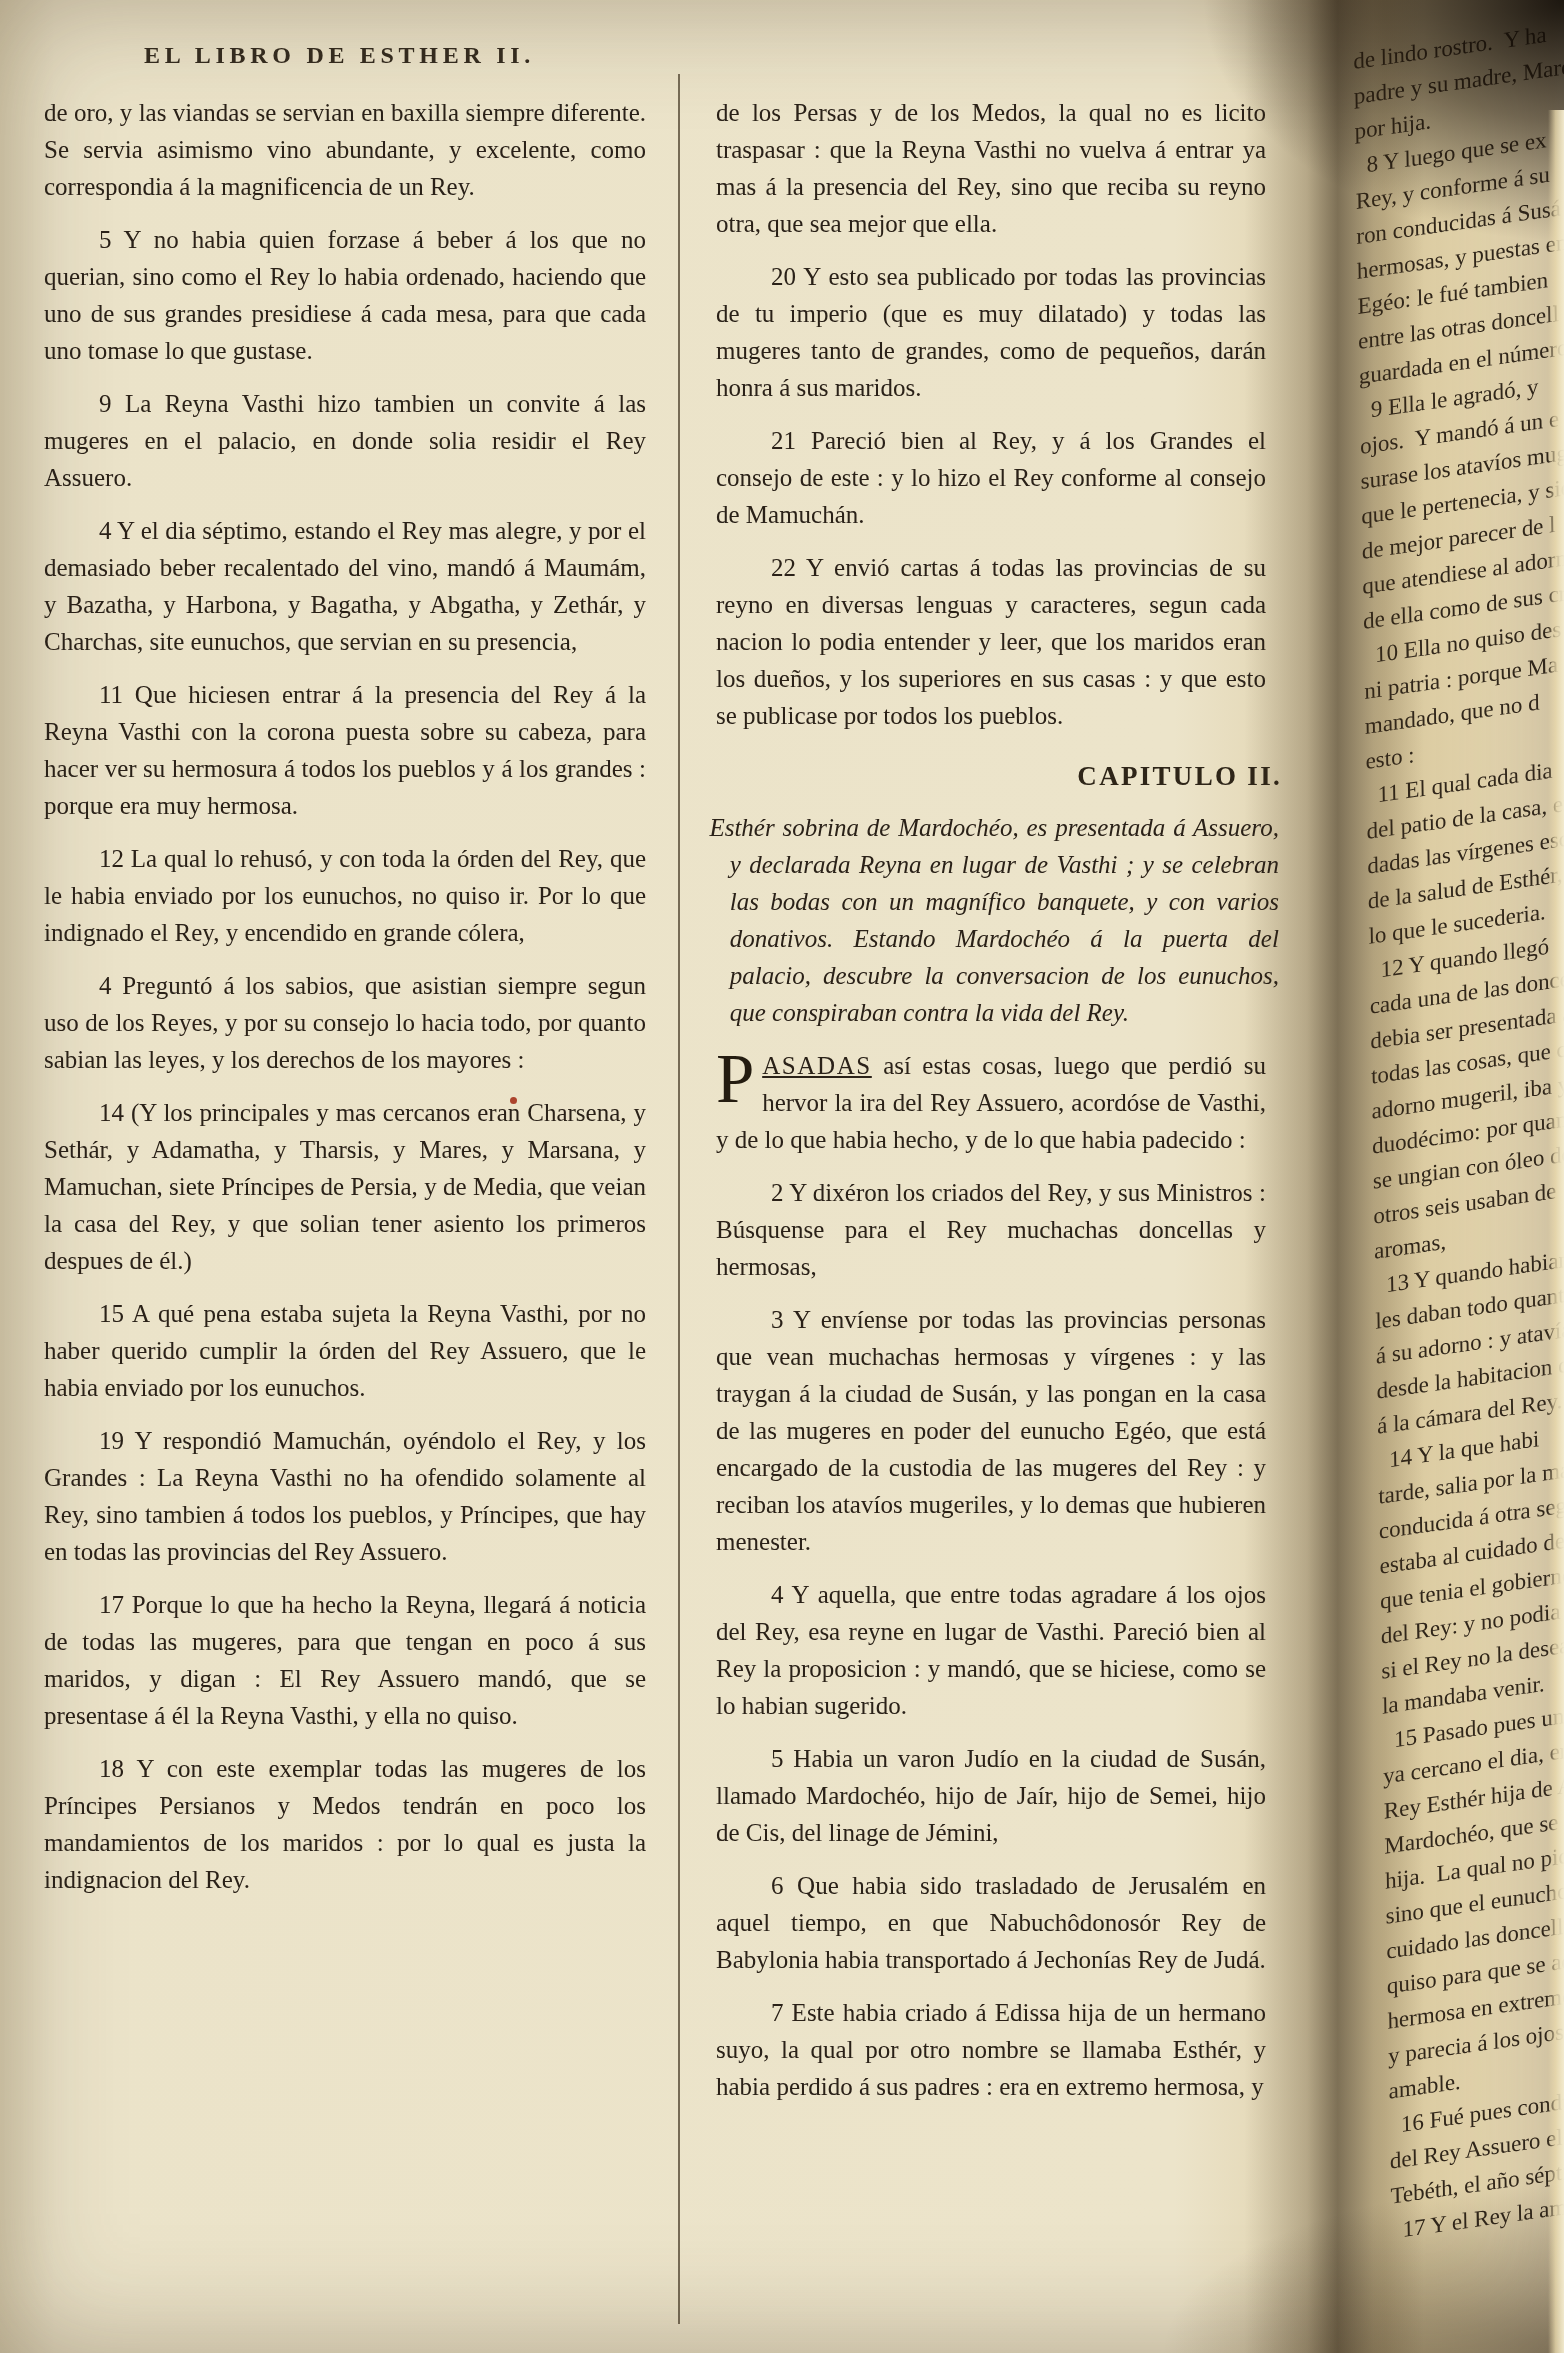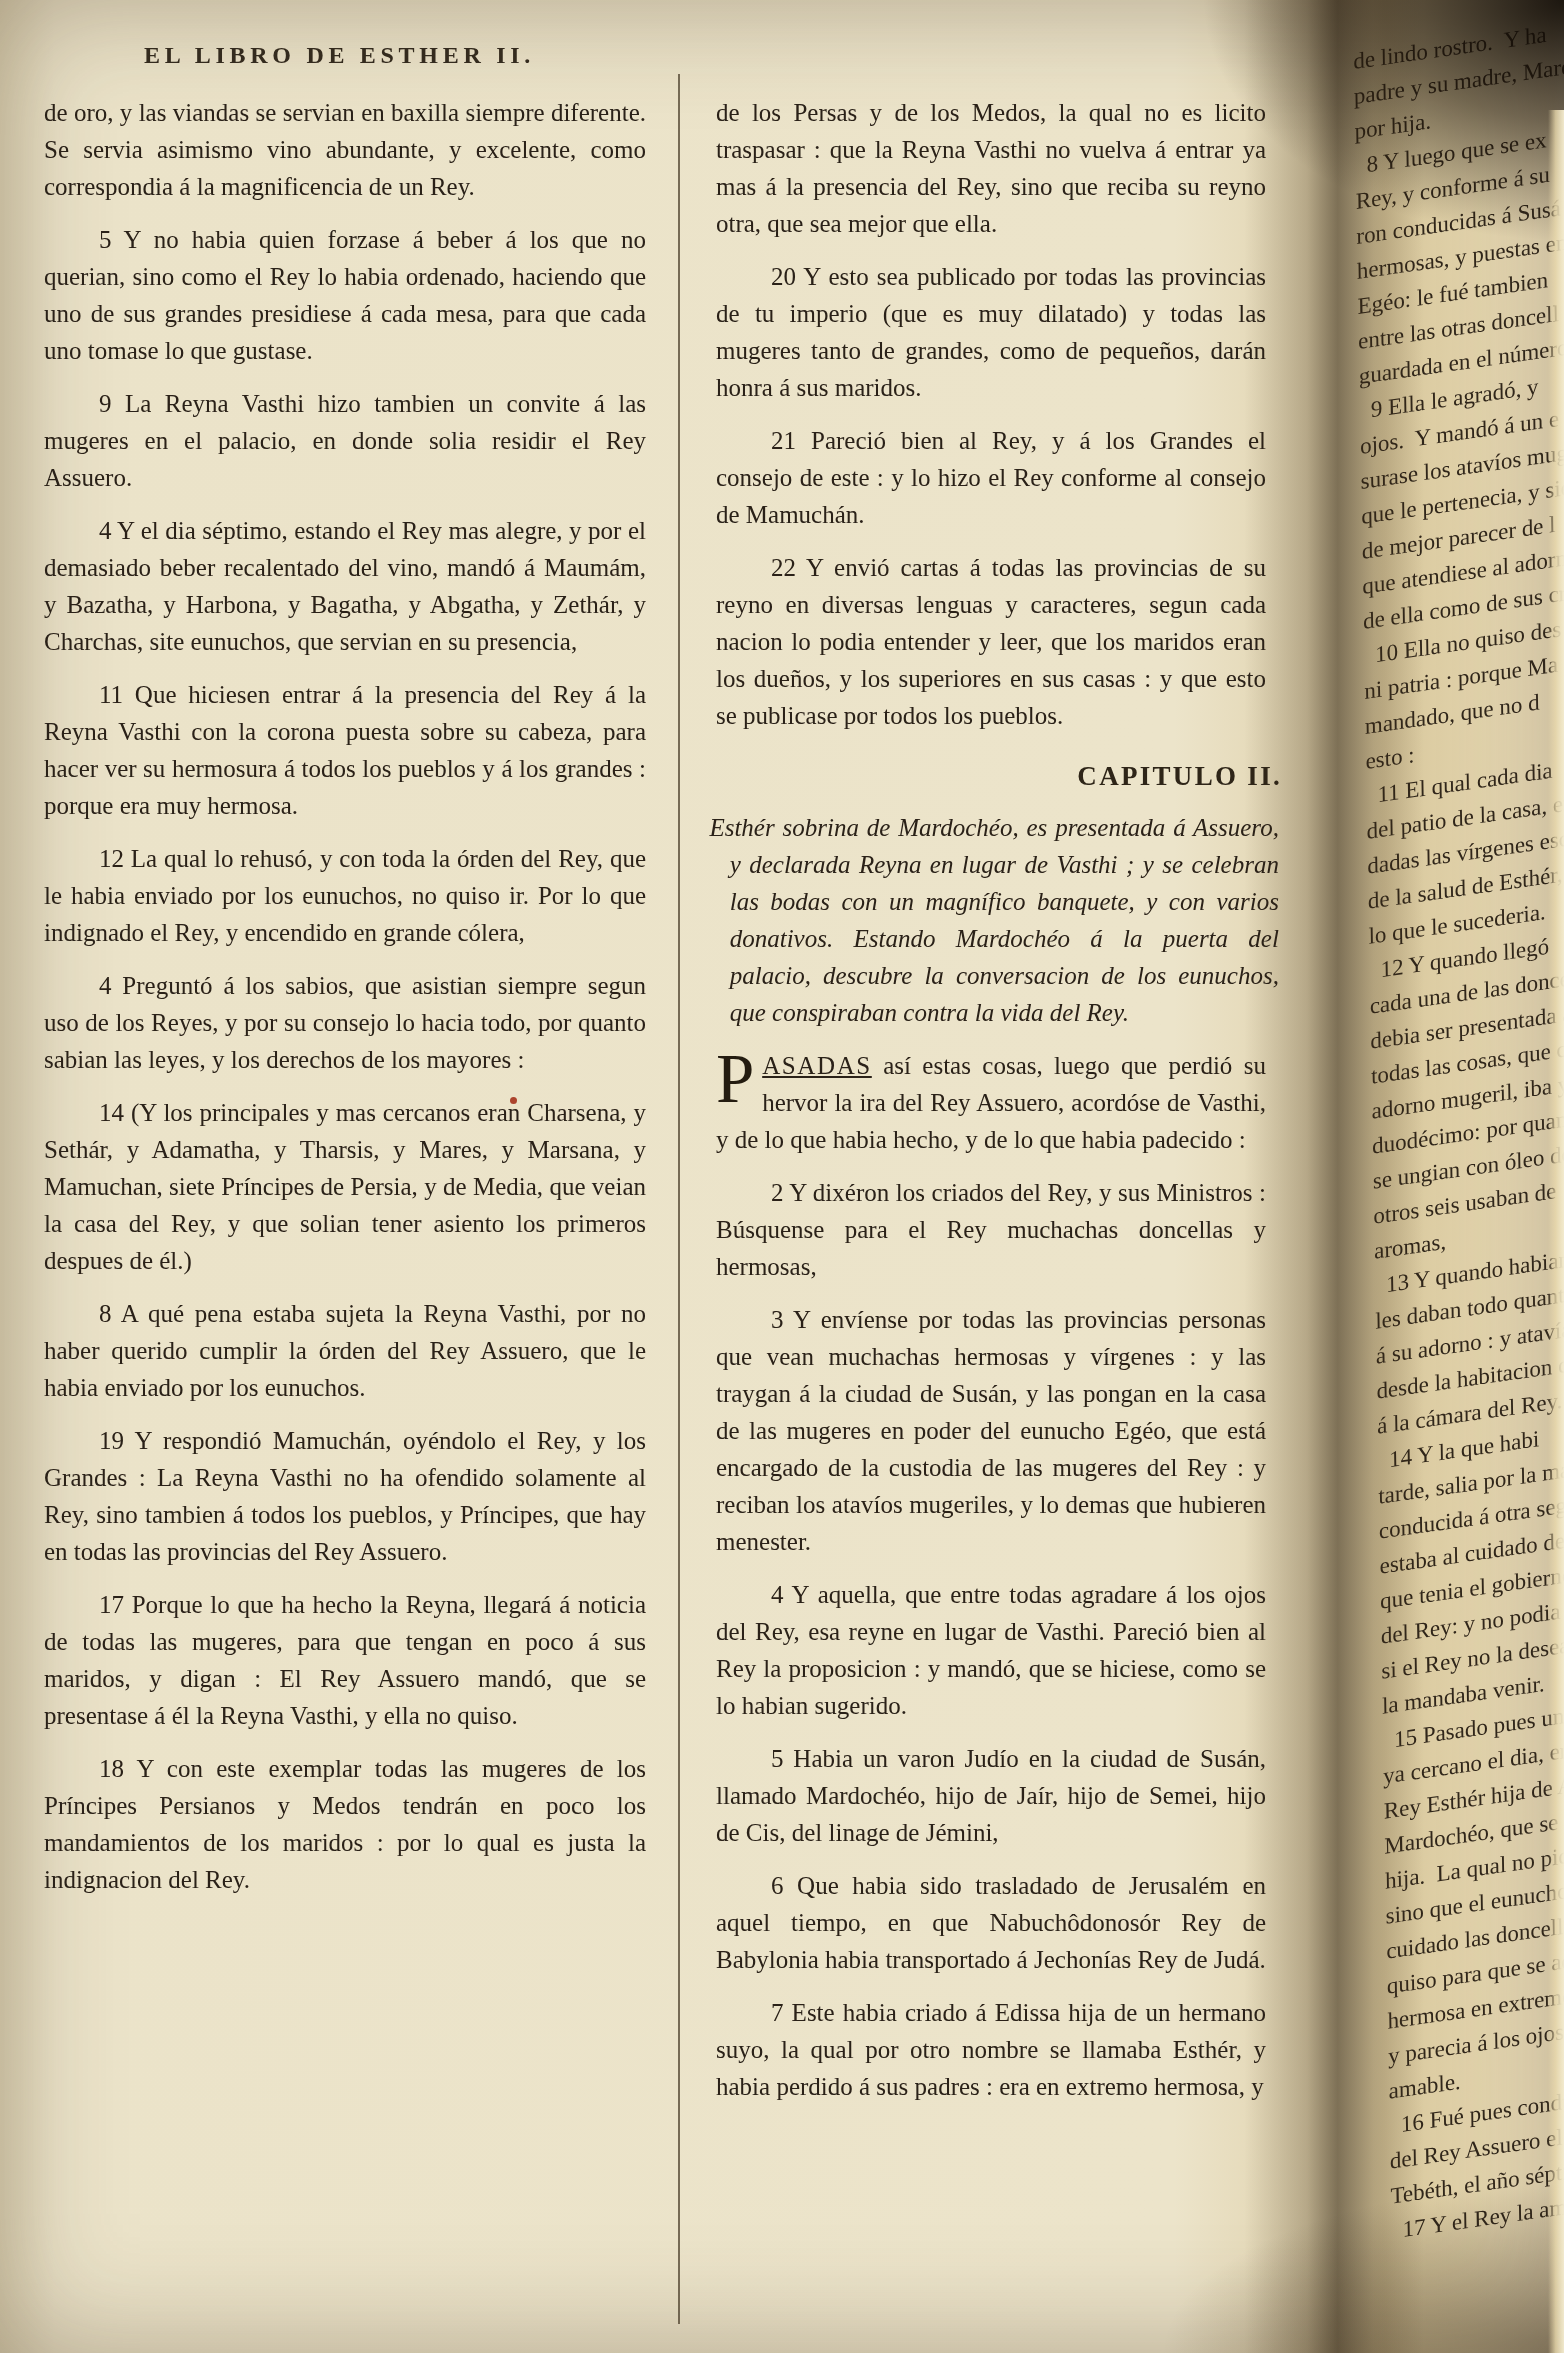--- a/index.html
+++ b/index.html
@@ -159,21 +159,21 @@
   <div class="col col-left no-first-indent">
 
   <p class="verse">de oro, y las viandas se servian en baxilla siempre diferente.  Se servia asimismo vino abundante, y excelente, como correspondia á la magnificencia de un Rey.</p>
       <p class="verse">5 Y no habia quien forzase á beber á los que no querian, sino como el Rey lo habia ordenado, haciendo que uno de sus grandes presidiese á cada mesa, para que cada uno tomase lo que gustase.</p>
       <p class="verse">9 La Reyna Vasthi hizo tambien un convite á las mugeres en el palacio, en donde solia residir el Rey Assuero.</p>
       <p class="verse">4 Y el dia séptimo, estando el Rey mas alegre, y por el demasiado beber recalentado del vino, mandó á Maumám, y Bazatha, y Harbona, y Bagatha, y Abgatha, y Zethár, y Charchas, site eunuchos, que servian en su presencia,</p>
       <p class="verse">11 Que hiciesen entrar á la presencia del Rey á la Reyna Vasthi con la corona puesta sobre su cabeza, para hacer ver su hermosura á todos los pueblos y á los grandes : porque era muy hermosa.</p>
       <p class="verse">12 La qual lo rehusó, y con toda la órden del Rey, que le habia enviado por los eunuchos, no quiso ir.  Por lo que indignado el Rey, y encendido en grande cólera,</p>
       <p class="verse">4 Preguntó á los sabios, que asistian siempre segun uso de los Reyes, y por su consejo lo hacia todo, por quanto sabian las leyes, y los derechos de los mayores :</p>
       <p class="verse">14 (Y los principales y mas cercanos eran Charsena, y Sethár, y Adamatha, y Tharsis, y Mares, y Marsana, y Mamuchan, siete Príncipes de Persia, y de Media, que veian la casa del Rey, y que solian tener asiento los primeros despues de él.)</p>
-      <p class="verse">8 A qué pena estaba sujeta la Reyna Vasthi, por no haber querido cumplir la órden del Rey Assuero, que le habia enviado por los eunuchos.</p>
+      <p class="verse">15 A qué pena estaba sujeta la Reyna Vasthi, por no haber querido cumplir la órden del Rey Assuero, que le habia enviado por los eunuchos.</p>
       <p class="verse">19 Y respondió Mamuchán, oyéndolo el Rey, y los Grandes : La Reyna Vasthi no ha ofendido solamente al Rey, sino tambien á todos los pueblos, y Príncipes, que hay en todas las provincias del Rey Assuero.</p>
       <p class="verse">17 Porque lo que ha hecho la Reyna, llegará á noticia de todas las mugeres, para que tengan en poco á sus maridos, y digan : El Rey Assuero mandó, que se presentase á él la Reyna Vasthi, y ella no quiso.</p>
       <p class="verse">18 Y con este exemplar todas las mugeres de los Príncipes Persianos y Medos tendrán en poco los mandamientos de los maridos : por lo qual es justa la indignacion del Rey.</p>
     </div>
 
   <div class="divider"></div>
 
   <div class="col col-center">
 
     <div class="no-first-indent">

